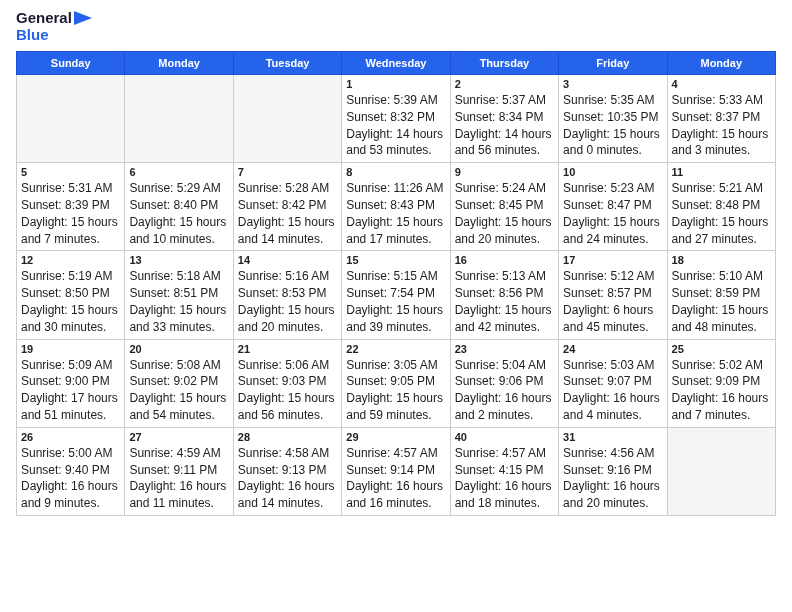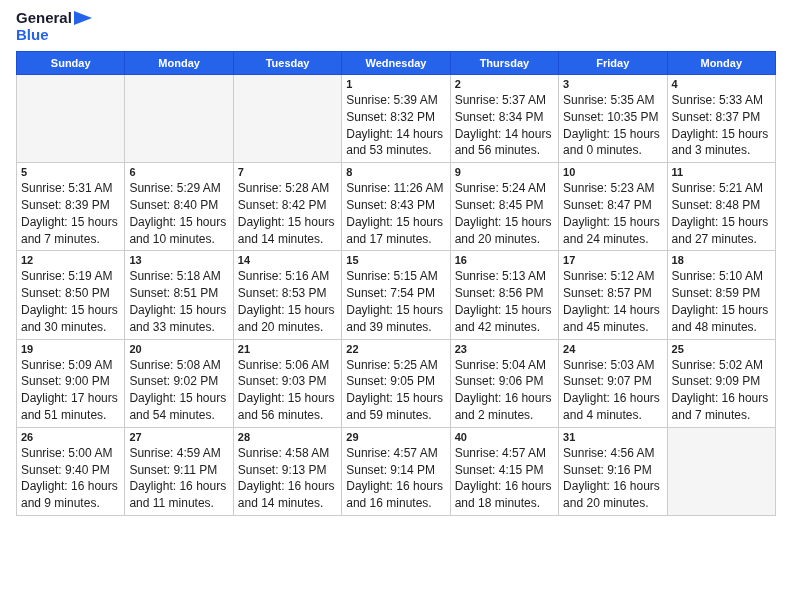--- a/index.html
+++ b/index.html
@@ -243,21 +243,21 @@
               <div>Sunrise: 5:13 AM</div>
               <div>Sunset: 8:56 PM</div>
               <div>Daylight: 15 hours and 42 minutes.</div>
             </div>
           </td>
           <td>
             <div class="day-num">17</div>
             <div class="cell-text">
               <div>Sunrise: 5:12 AM</div>
               <div>Sunset: 8:57 PM</div>
-              <div>Daylight: 14 hours and 45 minutes.</div>
+              <div>Daylight: 6 hours and 45 minutes.</div>
             </div>
           </td>
           <td>
             <div class="day-num">18</div>
             <div class="cell-text">
               <div>Sunrise: 5:10 AM</div>
               <div>Sunset: 8:59 PM</div>
               <div>Daylight: 15 hours and 48 minutes.</div>
             </div>
           </td>
@@ -283,21 +283,21 @@
             <div class="day-num">21</div>
             <div class="cell-text">
               <div>Sunrise: 5:06 AM</div>
               <div>Sunset: 9:03 PM</div>
               <div>Daylight: 15 hours and 56 minutes.</div>
             </div>
           </td>
           <td>
             <div class="day-num">22</div>
             <div class="cell-text">
-              <div>Sunrise: 5:25 AM</div>
+              <div>Sunrise: 3:05 AM</div>
               <div>Sunset: 9:05 PM</div>
               <div>Daylight: 15 hours and 59 minutes.</div>
             </div>
           </td>
           <td>
             <div class="day-num">23</div>
             <div class="cell-text">
               <div>Sunrise: 5:04 AM</div>
               <div>Sunset: 9:06 PM</div>
               <div>Daylight: 16 hours and 2 minutes.</div>

